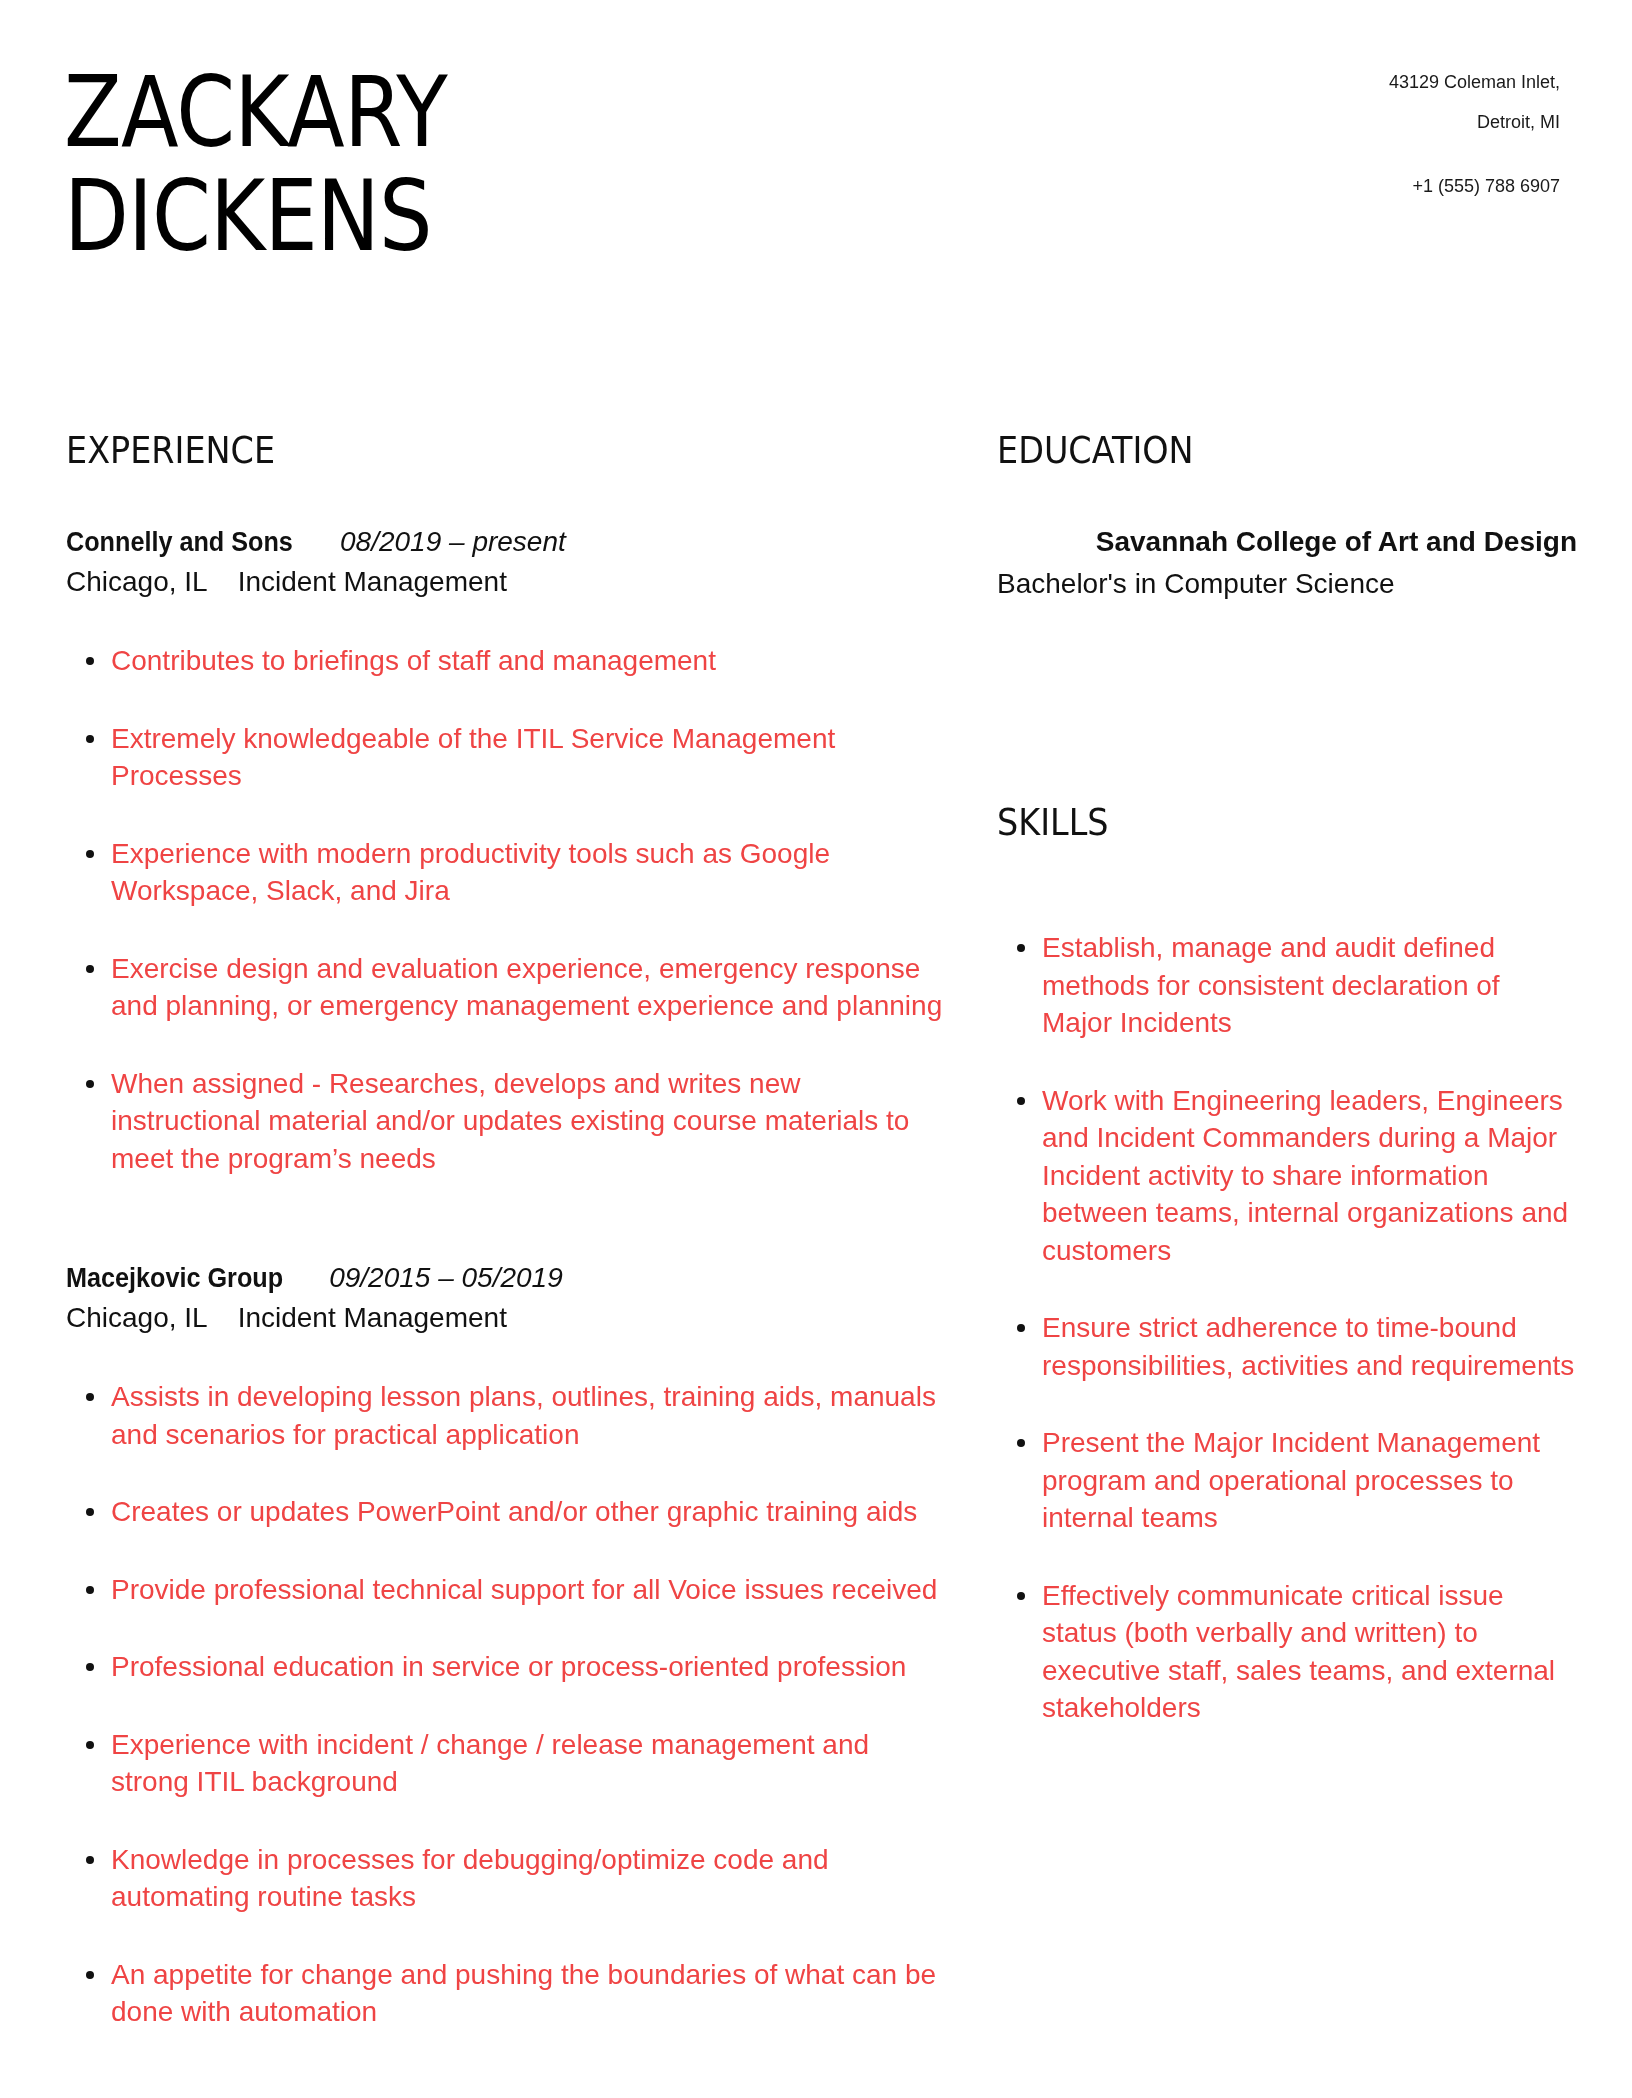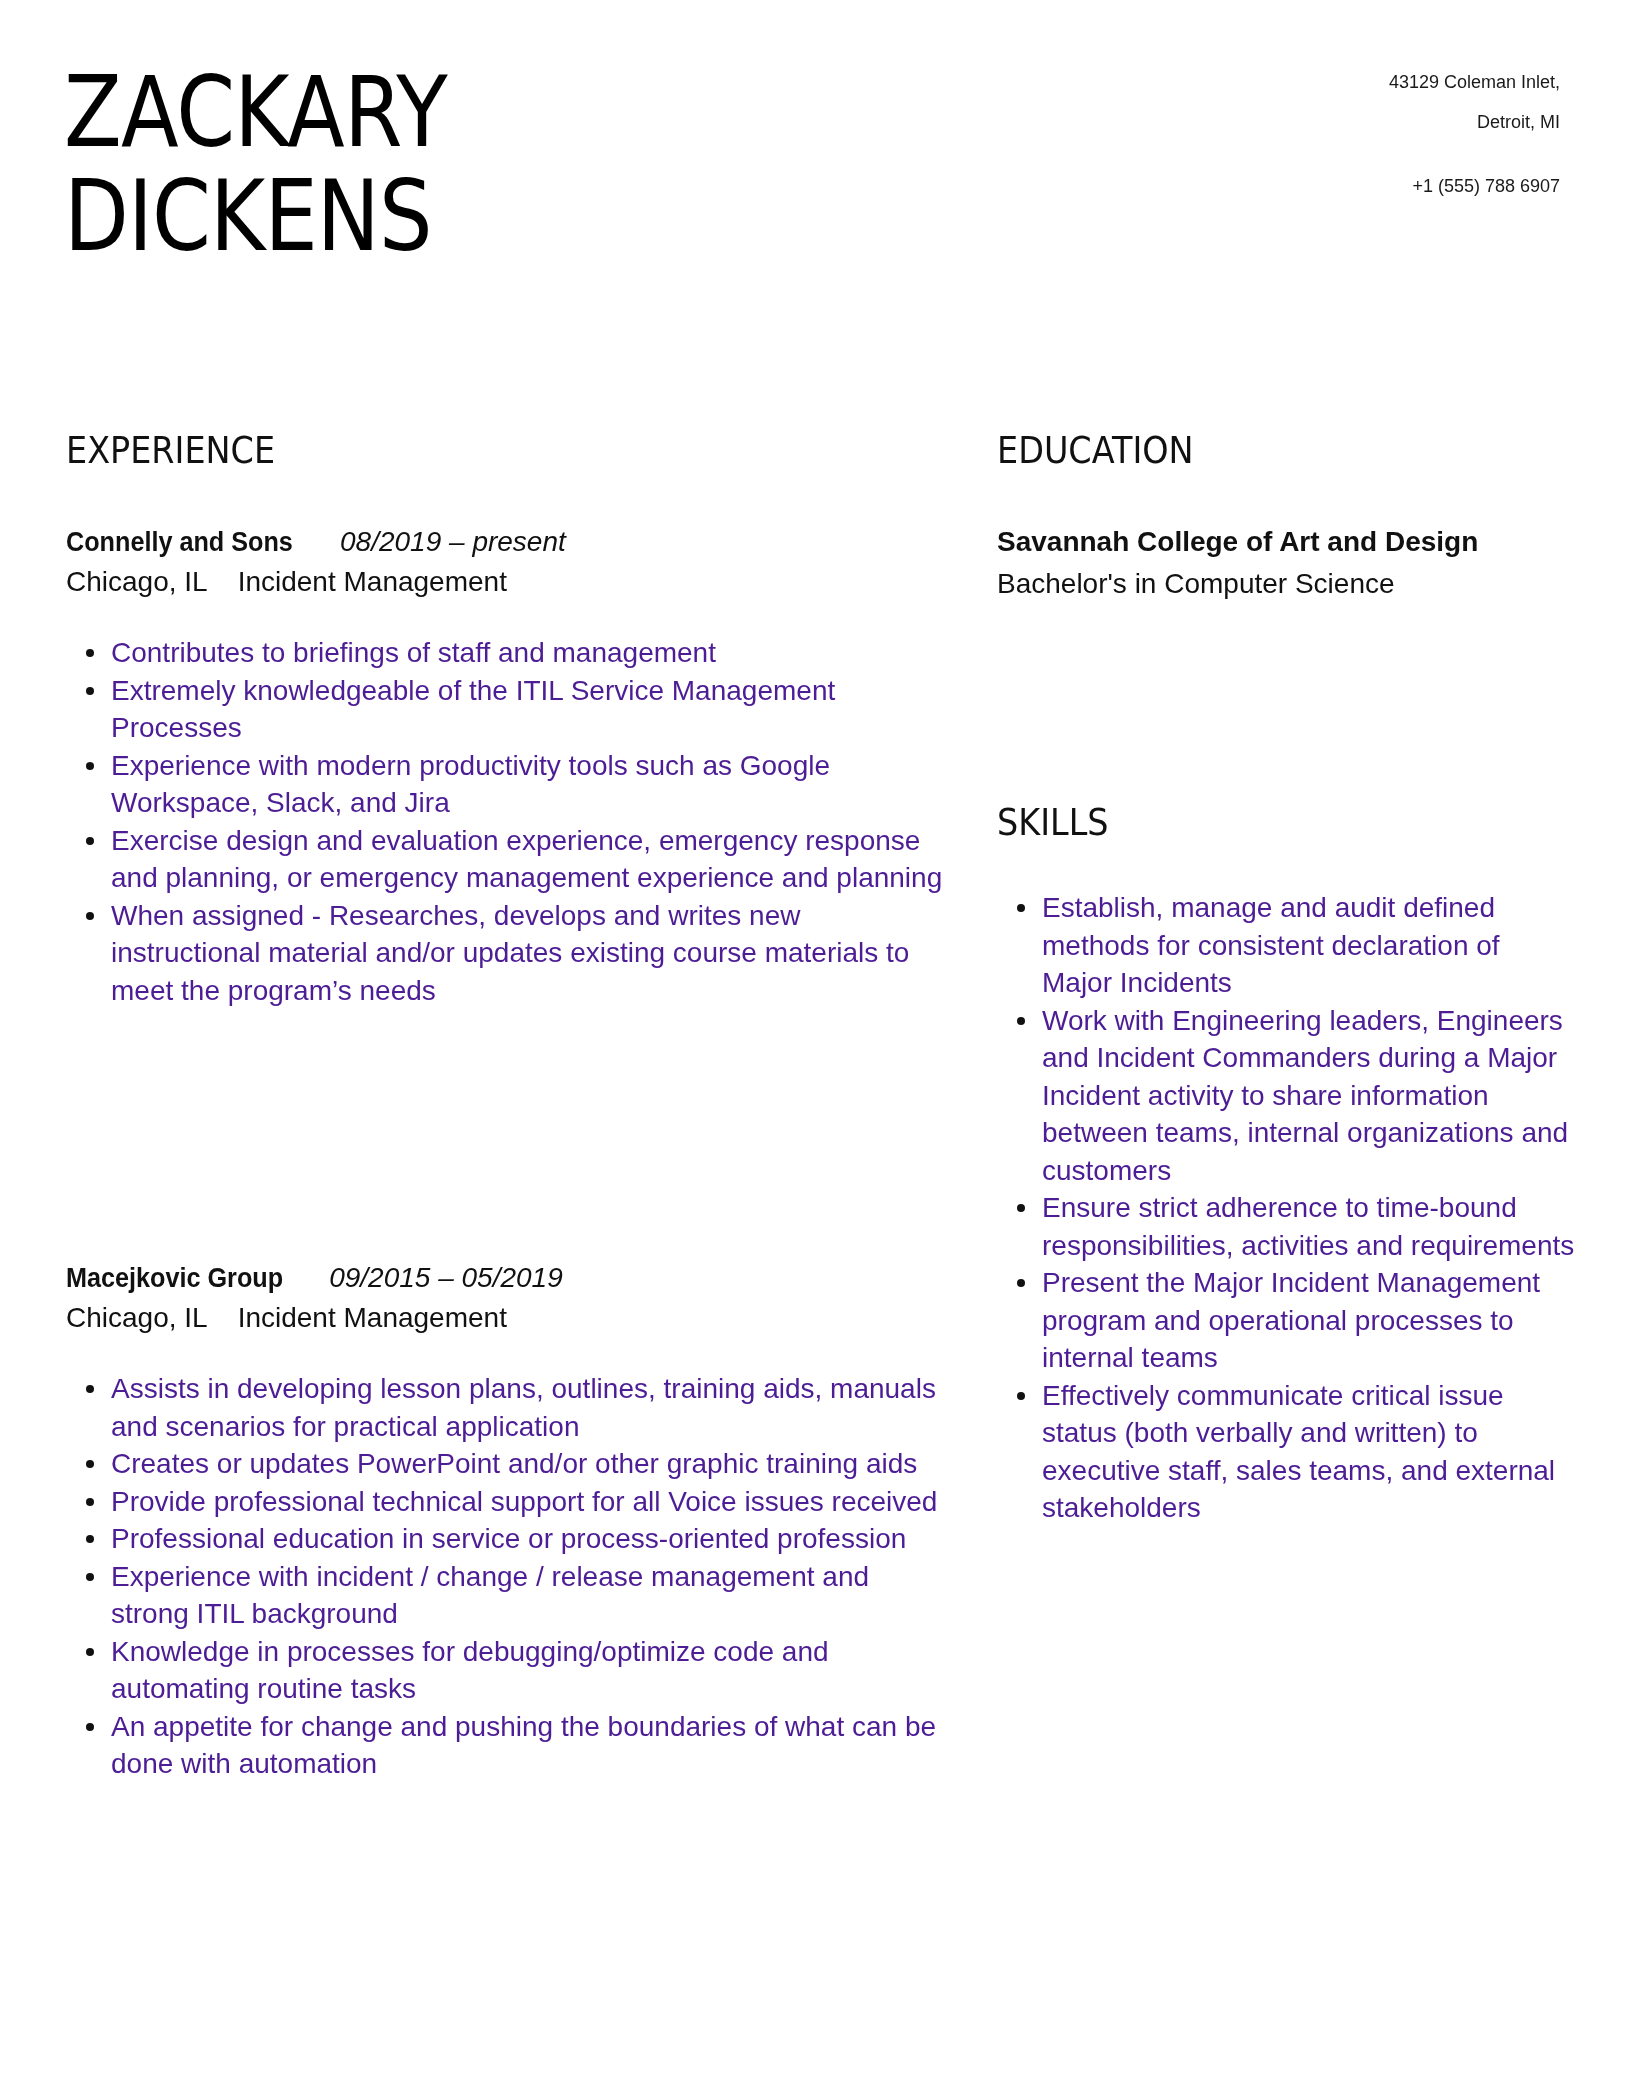--- a/index.html
+++ b/index.html
@@ -103,21 +103,22 @@
     ul.bullets {
       list-style: none;
       margin: 0;
       padding: 0;
     }
     ul.bullets li {
       position: relative;
       padding-left: 45px;
       font-size: 28px;
       line-height: 37.5px;
-      color: #4c1d95;
+      color: #ef4444;
+      margin-top: 40px;
     }
     ul.bullets li::before {
       content: "";
       position: absolute;
       left: 20px;
       top: 15px;
       width: 8px;
       height: 8px;
       border-radius: 50%;
       background: #111;
@@ -128,20 +129,21 @@
     .edu {
       position: absolute;
       left: 0;
       top: 522px;
       width: 580px;
     }
     .edu-school {
       font-weight: bold;
       font-size: 28px;
       line-height: 40px;
+      text-align: right;
     }
     .edu-degree {
       font-size: 28px;
       line-height: 44px;
     }
     .skills-list {
       position: absolute;
       left: 0;
       top: 889px;
       width: 580px;

